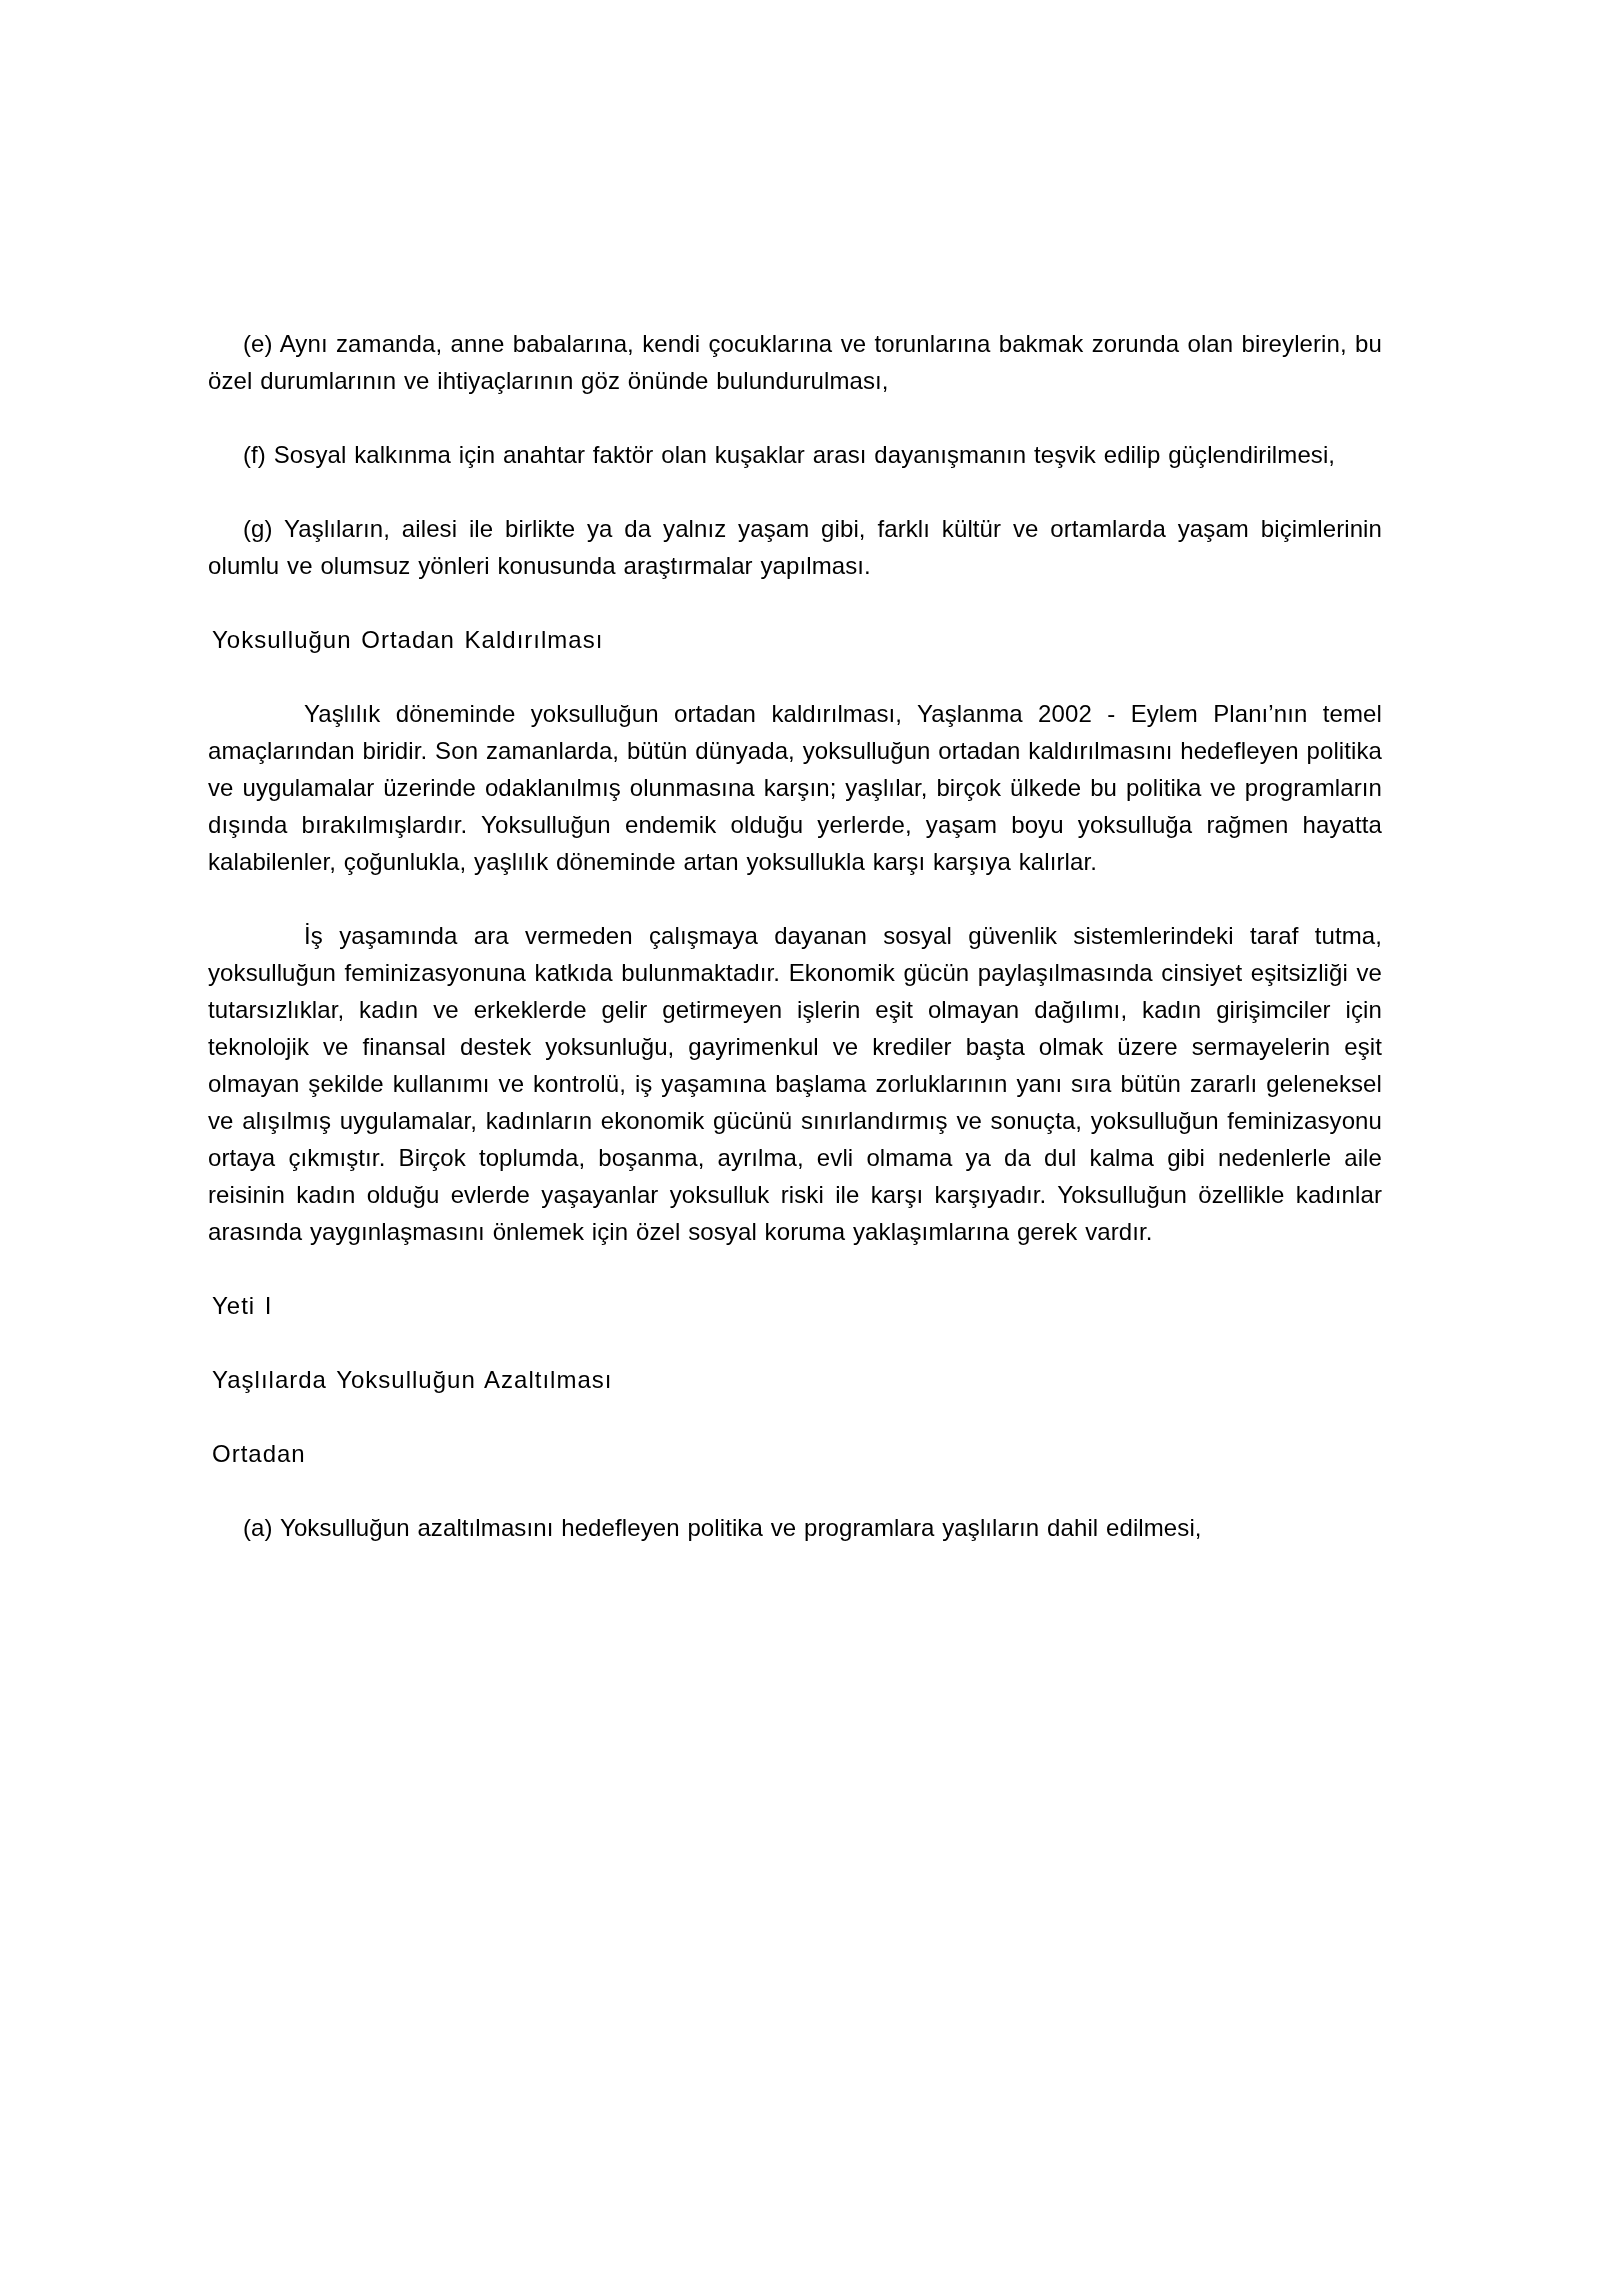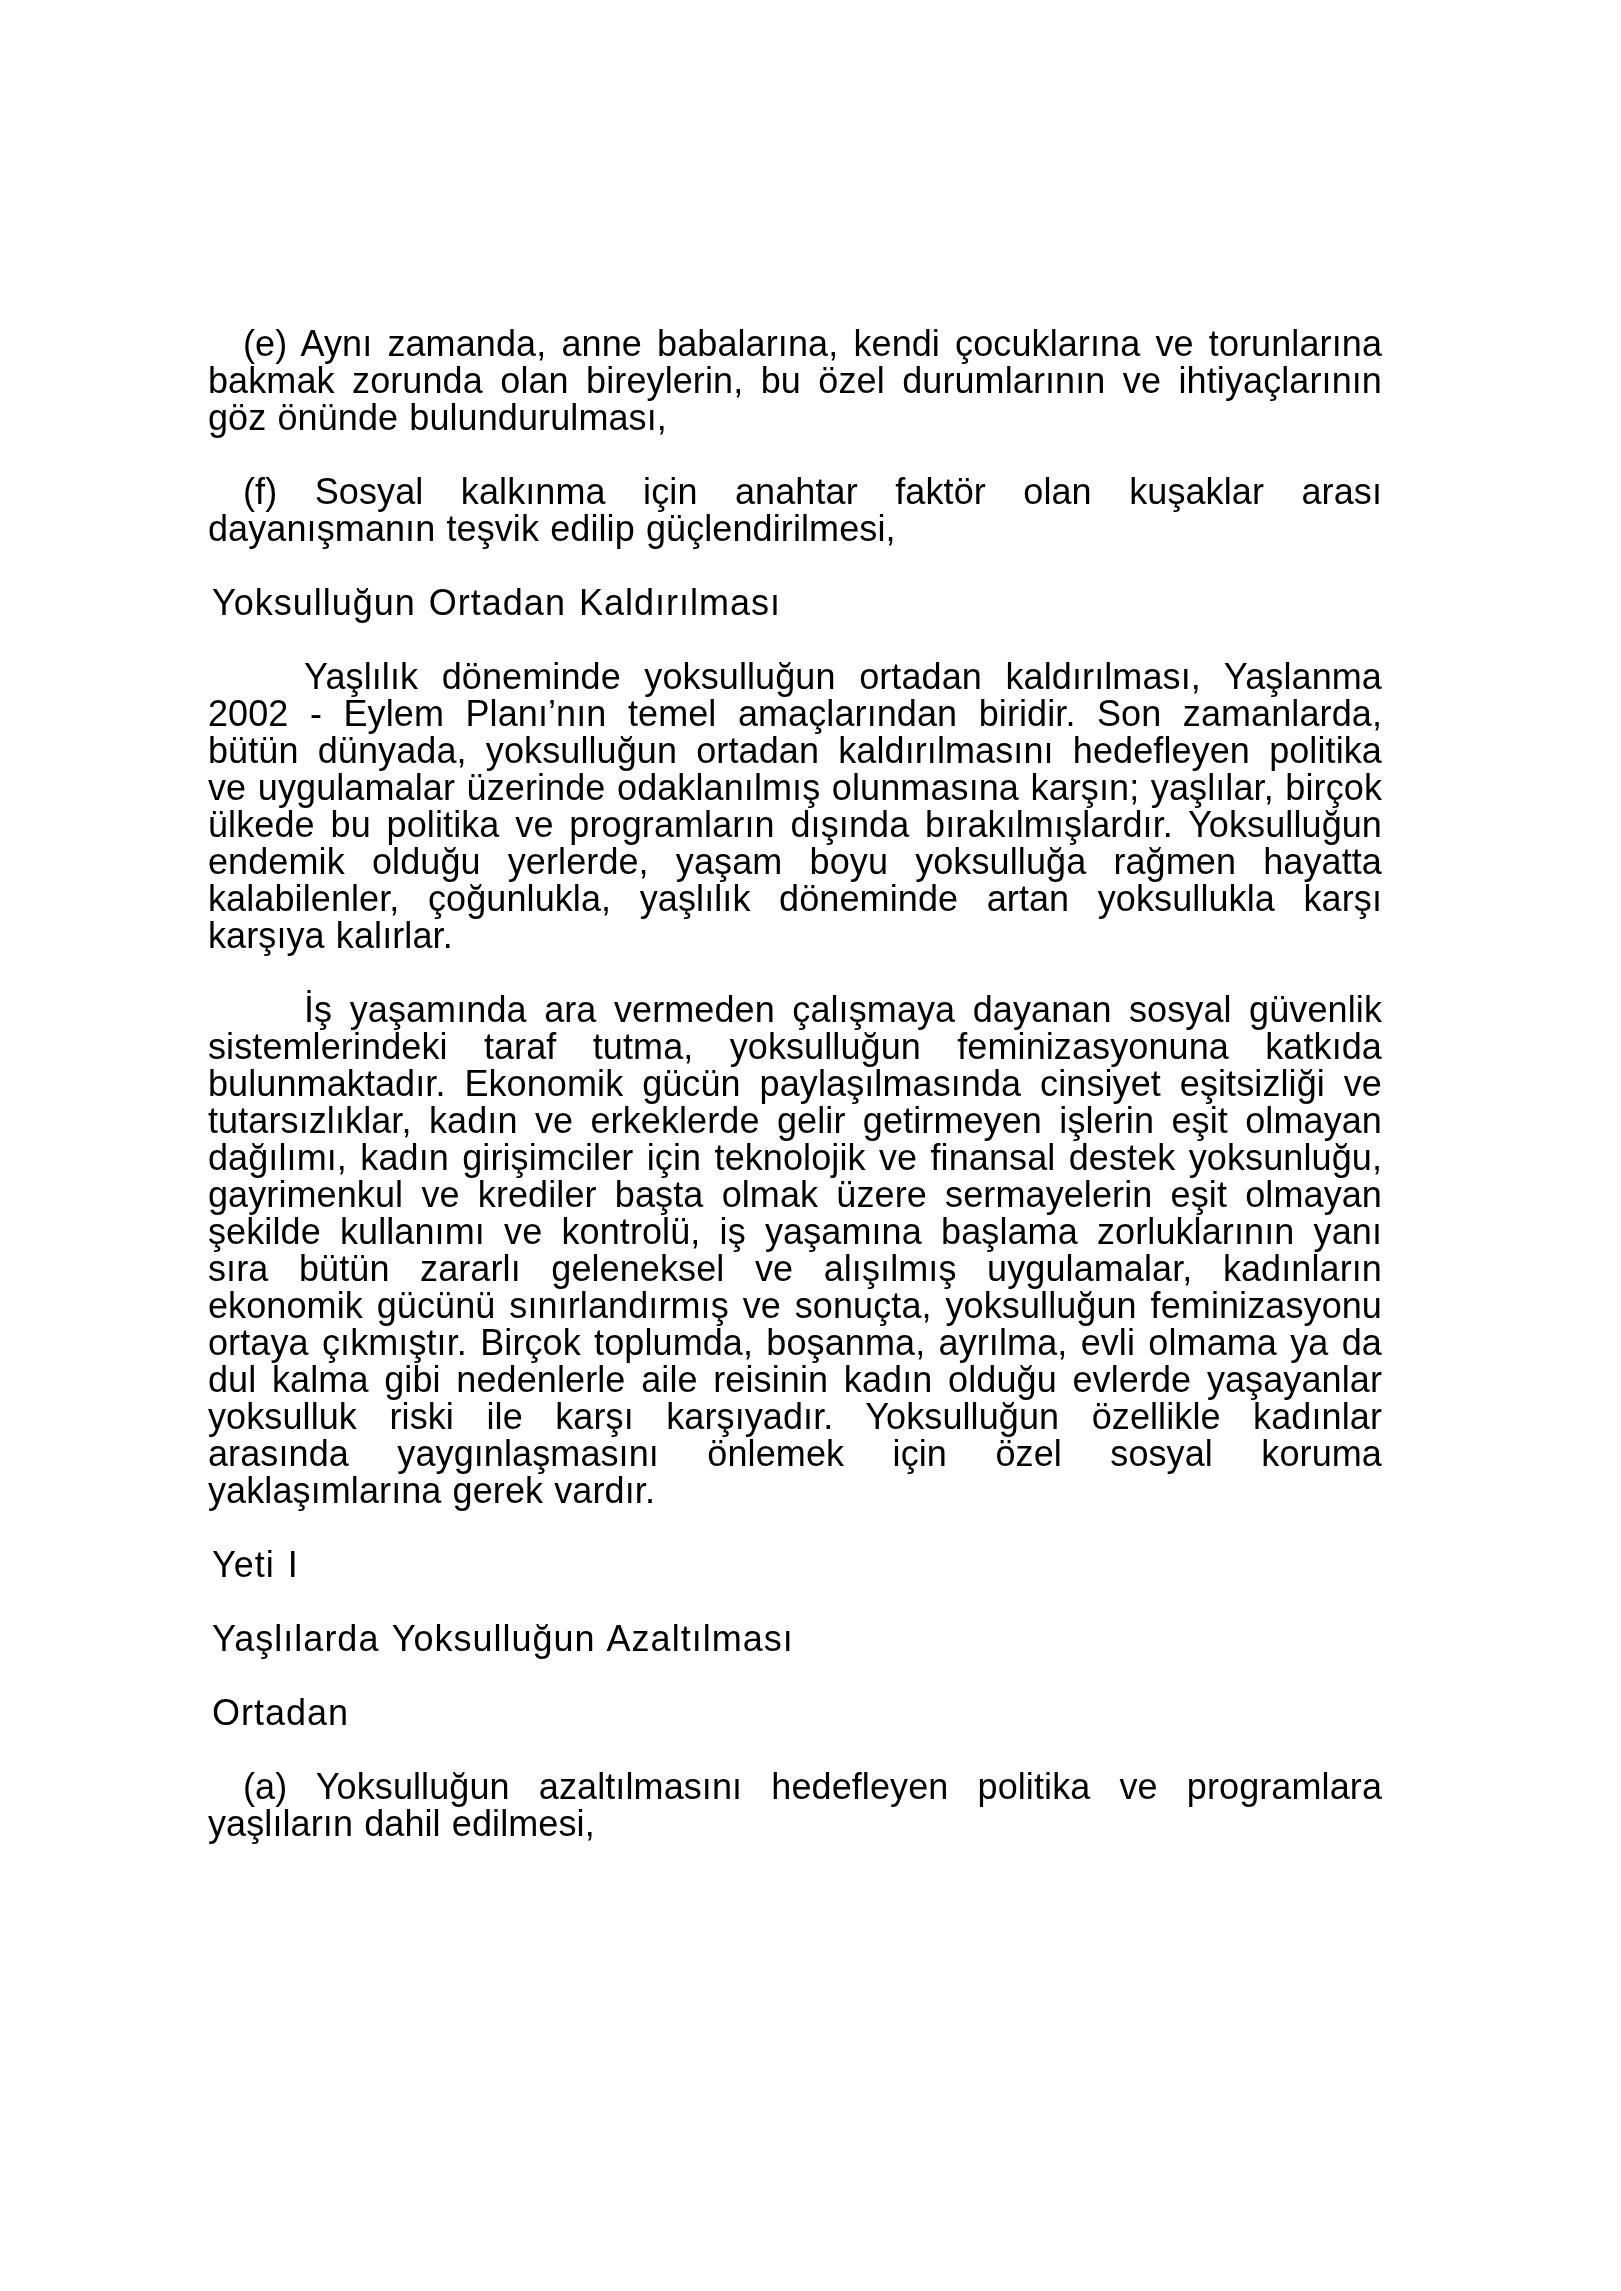--- a/index.html
+++ b/index.html
@@ -12,21 +12,21 @@
       height: 2292px;
       position: relative;
       overflow: hidden;
     }
     .page {
       position: absolute;
       left: 208px;
       top: 325px;
       width: 1174px;
       font-family: "Liberation Sans", sans-serif;
-      font-size: 36px;
+      font-size: 24px;
       line-height: 37px;
       color: #000000;
     }
     .p {
       margin: 0 0 37px 0;
       text-align: justify;
       text-align-last: left;
       word-spacing: 1px;
       letter-spacing: 0.1px;
     }
@@ -48,20 +48,21 @@
   </style>
 </head>
 <body>
 
 <div class="page">
 
   <p class="p item"><span class="marker">(e)</span> <span>Aynı zamanda, anne babalarına, kendi çocuklarına ve torunlarına bakmak zorunda olan bireylerin, bu özel durumlarının ve  ihtiyaçlarının  göz önünde bulundurulması,</span></p>
 
   <p class="p item"><span class="marker">(f)</span> <span>Sosyal kalkınma için anahtar faktör olan kuşaklar arası dayanışmanın teşvik edilip güçlendirilmesi,</span></p>
 
+  <p class="p item"><span class="marker">(g)</span> <span> Yaşlıların, ailesi ile  birlikte ya da yalnız  yaşam gibi, farklı kültür ve ortamlarda yaşam biçimlerinin olumlu ve olumsuz yönleri konusunda araştırmalar yapılması.</span></p>
 
   <p class="heading">Yoksulluğun  Ortadan Kaldırılması</p>
 
   <p class="p indent">Yaşlılık döneminde yoksulluğun ortadan kaldırılması, Yaşlanma 2002 - Eylem Planı’nın temel amaçlarından biridir. Son zamanlarda, bütün dünyada, yoksulluğun ortadan kaldırılmasını hedefleyen politika ve uygulamalar üzerinde odaklanılmış olunmasına karşın; yaşlılar, birçok ülkede bu politika ve programların dışında bırakılmışlardır. Yoksulluğun endemik olduğu yerlerde, yaşam boyu yoksulluğa rağmen hayatta kalabilenler, çoğunlukla, yaşlılık döneminde artan yoksullukla karşı karşıya kalırlar.</p>
 
   <p class="p indent">İş yaşamında ara vermeden çalışmaya dayanan sosyal güvenlik sistemlerindeki taraf tutma, yoksulluğun feminizasyonuna katkıda bulunmaktadır. Ekonomik gücün paylaşılmasında cinsiyet eşitsizliği ve tutarsızlıklar, kadın ve erkeklerde gelir getirmeyen işlerin eşit olmayan dağılımı, kadın girişimciler için teknolojik ve finansal destek yoksunluğu, gayrimenkul ve krediler başta olmak üzere sermayelerin eşit olmayan şekilde kullanımı ve kontrolü,  iş yaşamına başlama zorluklarının yanı sıra bütün zararlı geleneksel ve alışılmış uygulamalar, kadınların ekonomik gücünü sınırlandırmış ve sonuçta, yoksulluğun feminizasyonu ortaya çıkmıştır. Birçok toplumda, boşanma, ayrılma, evli olmama ya da dul kalma  gibi nedenlerle aile reisinin kadın olduğu evlerde yaşayanlar yoksulluk riski ile karşı karşıyadır. Yoksulluğun özellikle kadınlar arasında yaygınlaşmasını önlemek için özel sosyal koruma yaklaşımlarına gerek vardır.</p>
 
 
   <p class="heading">Yeti I</p>
 

